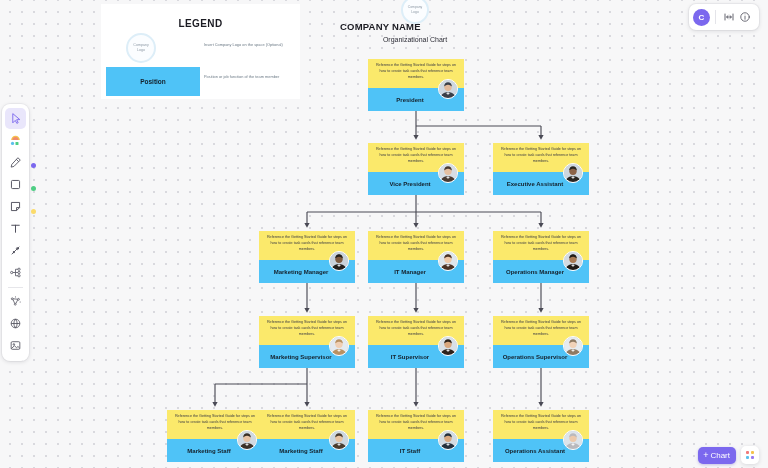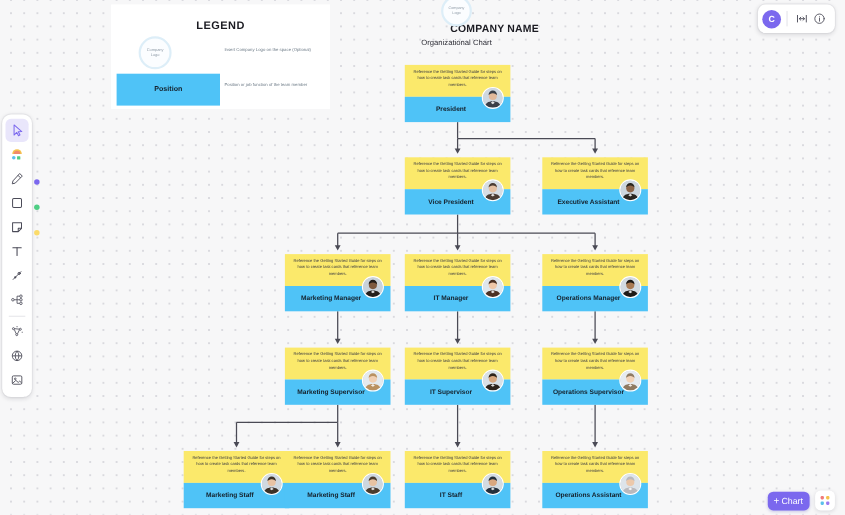--- a/index.html
+++ b/index.html
@@ -153,21 +153,21 @@
     background: #fbfdff;
     border: 2.5px solid #ddeef8;
     display: flex; flex-direction: column;
     align-items: center; justify-content: center;
     font-size: 3.4px; color: #8e9aa6; line-height: 1.35;
     text-align: center;
     z-index: 6;
   }
   #chart-title {
     position: absolute; left: 340px; top: 21px; width: 150px;
-    text-align: right;
+    text-align: left;
     font-size: 9.5px; font-weight: bold; color: #1b1b22;
     letter-spacing: .2px;
   }
   #chart-subtitle {
     position: absolute; left: 340px; top: 36px; width: 150px;
     text-align: center;
     font-size: 7px; color: #2c2c35;
   }
 
   

